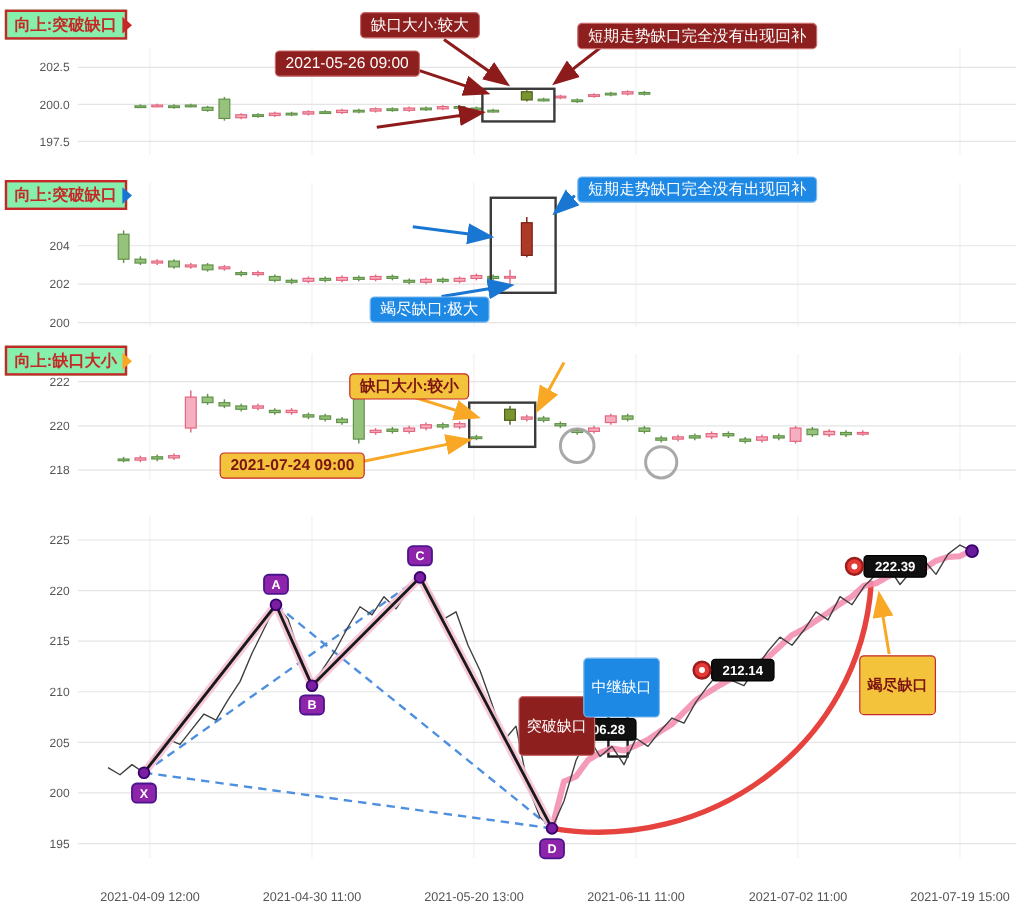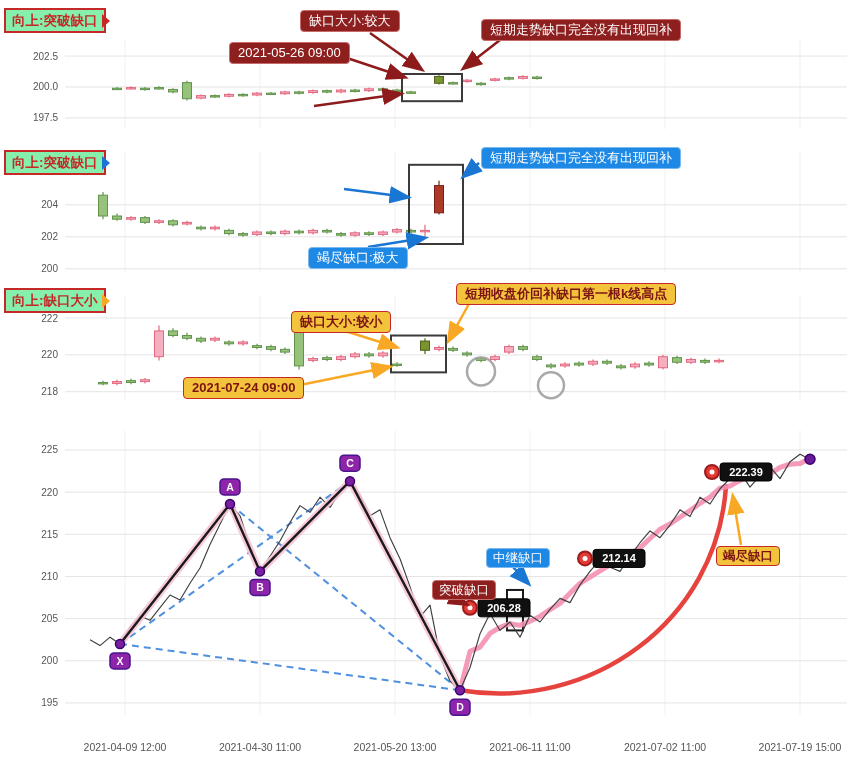--- a/index.html
+++ b/index.html
@@ -4,21 +4,21 @@
 <style>
   html,body{margin:0;padding:0;background:#fff;}
   body{width:853px;height:764px;font-family:"Liberation Sans","DejaVu Sans",sans-serif;}
   .stage{position:relative;width:853px;height:764px;background:#fff;overflow:hidden;}
   #chart-svg{position:absolute;left:0;top:0;z-index:1;}
   .lbl{position:absolute;border-radius:4px;padding:2px 8px;font-size:13px;line-height:16px;
        white-space:nowrap;z-index:5;}
   .lbl-red{background:#8e1f1f;color:#fff;border:1.5px solid #c76a6a;}
   .lbl-blue{background:#1e88e5;color:#fff;border:1.5px solid #7ab8ee;}
   .lbl-gold{background:#f3c33c;color:#7b1313;border:1.5px solid #c62828;font-weight:bold;}
-  .lbl-sm{font-size:12.5px;padding:1px 6px;}
+  .lbl-sm{font-size:12.5px;padding:16px 6px;}
   .banner{position:absolute;left:4px;background:#86efac;color:#c62828;font-weight:bold;
           font-size:13.5px;line-height:17px;padding:2px 6px;border:2px solid #c62828;z-index:5;}
   .banner::after{content:"";position:absolute;right:-13px;top:50%;transform:translateY(-50%);
           border:7px solid transparent;border-left-width:8px;}
   .banner-red::after{border-left-color:#c62828;}
   .banner-blue::after{border-left-color:#1976d2;}
   .banner-orange::after{border-left-color:#f9a825;}
 </style>
 </head>
 <body>
@@ -358,21 +358,20 @@
   <div class="banner banner-blue" style="top:150px">向上:突破缺口</div>
   <div class="banner banner-orange" style="top:288px">向上:缺口大小</div>
 
   <div class="lbl lbl-red" style="left:300px;top:10px">缺口大小:较大</div>
   <div class="lbl lbl-red" style="left:481px;top:19px">短期走势缺口完全没有出现回补</div>
   <div class="lbl lbl-red" style="left:229px;top:42px">2021-05-26 09:00</div>
 
   <div class="lbl lbl-blue" style="left:481px;top:147px">短期走势缺口完全没有出现回补</div>
   <div class="lbl lbl-blue" style="left:308px;top:247px">竭尽缺口:极大</div>
 
-  <div class="lbl lbl-gold" style="left:456px;top:283px">短期收盘价回补缺口第一根k线高点</div>
   <div class="lbl lbl-gold" style="left:291px;top:311px">缺口大小:较小</div>
   <div class="lbl lbl-gold" style="left:183px;top:377px">2021-07-24 09:00</div>
 
   <div class="lbl lbl-red lbl-sm" style="left:432px;top:580px">突破缺口</div>
   <div class="lbl lbl-blue lbl-sm" style="left:486px;top:548px">中继缺口</div>
   <div class="lbl lbl-gold lbl-sm" style="left:716px;top:546px">竭尽缺口</div>
 
 </div>
 
 </body></html>

